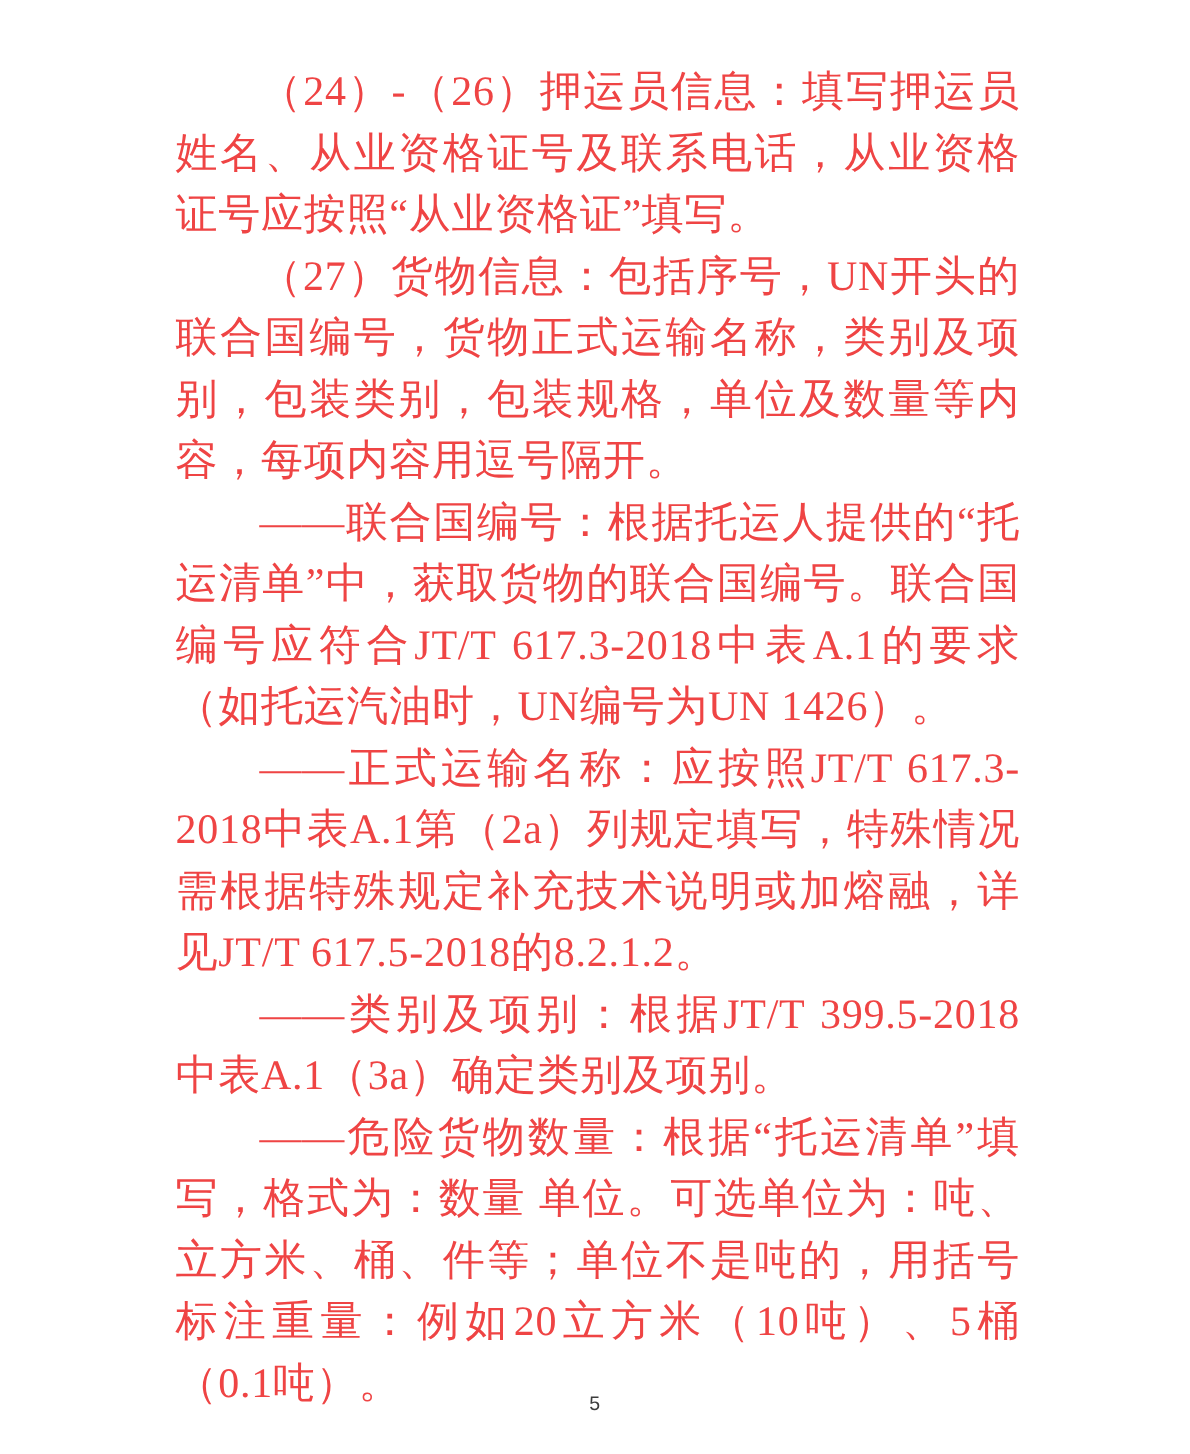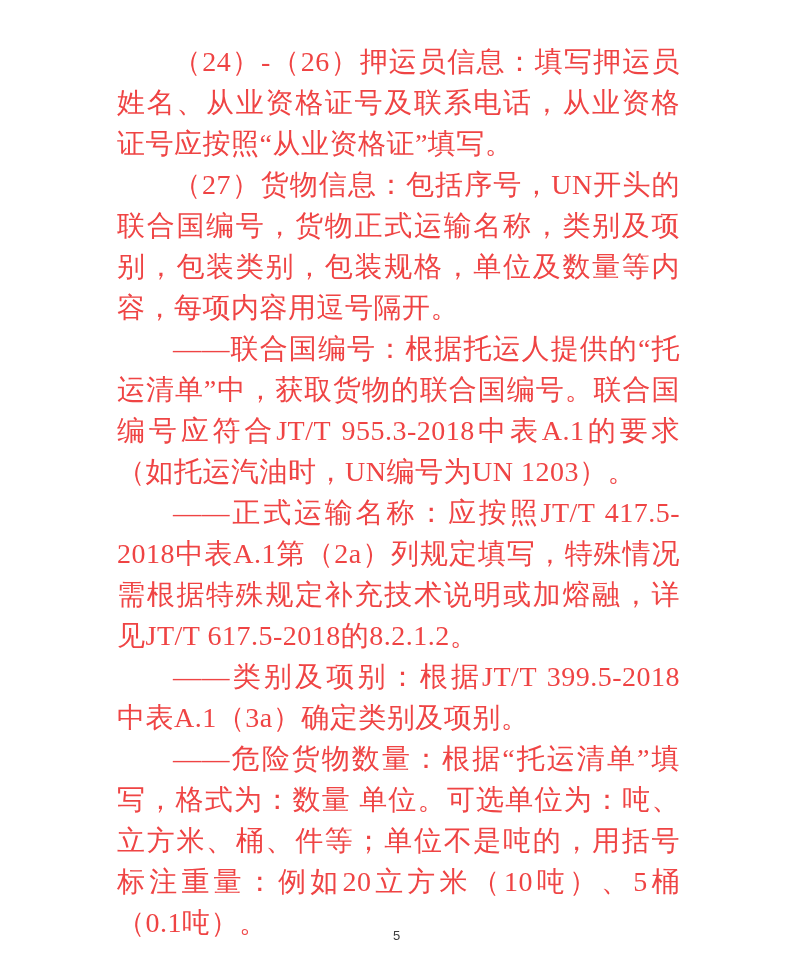--- a/index.html
+++ b/index.html
@@ -44,19 +44,19 @@
     font-family: "Liberation Sans", "DejaVu Sans", sans-serif;
   }
 </style>
 </head>
 <body>
 
 <div class="page">
   <div class="content">
     <p>（24）-（26）押运员信息：填写押运员姓名、从业资格证号及联系电话，从业资格证号应按照“从业资格证”填写。</p>
     <p>（27）货物信息：包括序号，UN开头的联合国编号，货物正式运输名称，类别及项别，包装类别，包装规格，单位及数量等内容，每项内容用逗号隔开。</p>
-    <p>——联合国编号：根据托运人提供的“托运清单”中，获取货物的联合国编号。联合国编号应符合JT/T 955.3-2018中表A.1的要求（如托运汽油时，UN编号为UN 1203）。</p>
-    <p>——正式运输名称：应按照JT/T 417.5-2018中表A.1第（2a）列规定填写，特殊情况需根据特殊规定补充技术说明或加熔融，详见JT/T 617.5-2018的8.2.1.2。</p>
+    <p>——联合国编号：根据托运人提供的“托运清单”中，获取货物的联合国编号。联合国编号应符合JT/T 617.3-2018中表A.1的要求（如托运汽油时，UN编号为UN 1426）。</p>
+    <p>——正式运输名称：应按照JT/T 617.3-2018中表A.1第（2a）列规定填写，特殊情况需根据特殊规定补充技术说明或加熔融，详见JT/T 617.5-2018的8.2.1.2。</p>
     <p>——类别及项别：根据JT/T 399.5-2018中表A.1（3a）确定类别及项别。</p>
     <p>——危险货物数量：根据“托运清单”填写，格式为：数量 单位。可选单位为：吨、立方米、桶、件等；单位不是吨的，用括号标注重量：例如20立方米（10吨）、5桶（0.1吨）。</p>
   </div>
   <div class="page-number">5</div>
 </div>
 
 </body></html>

